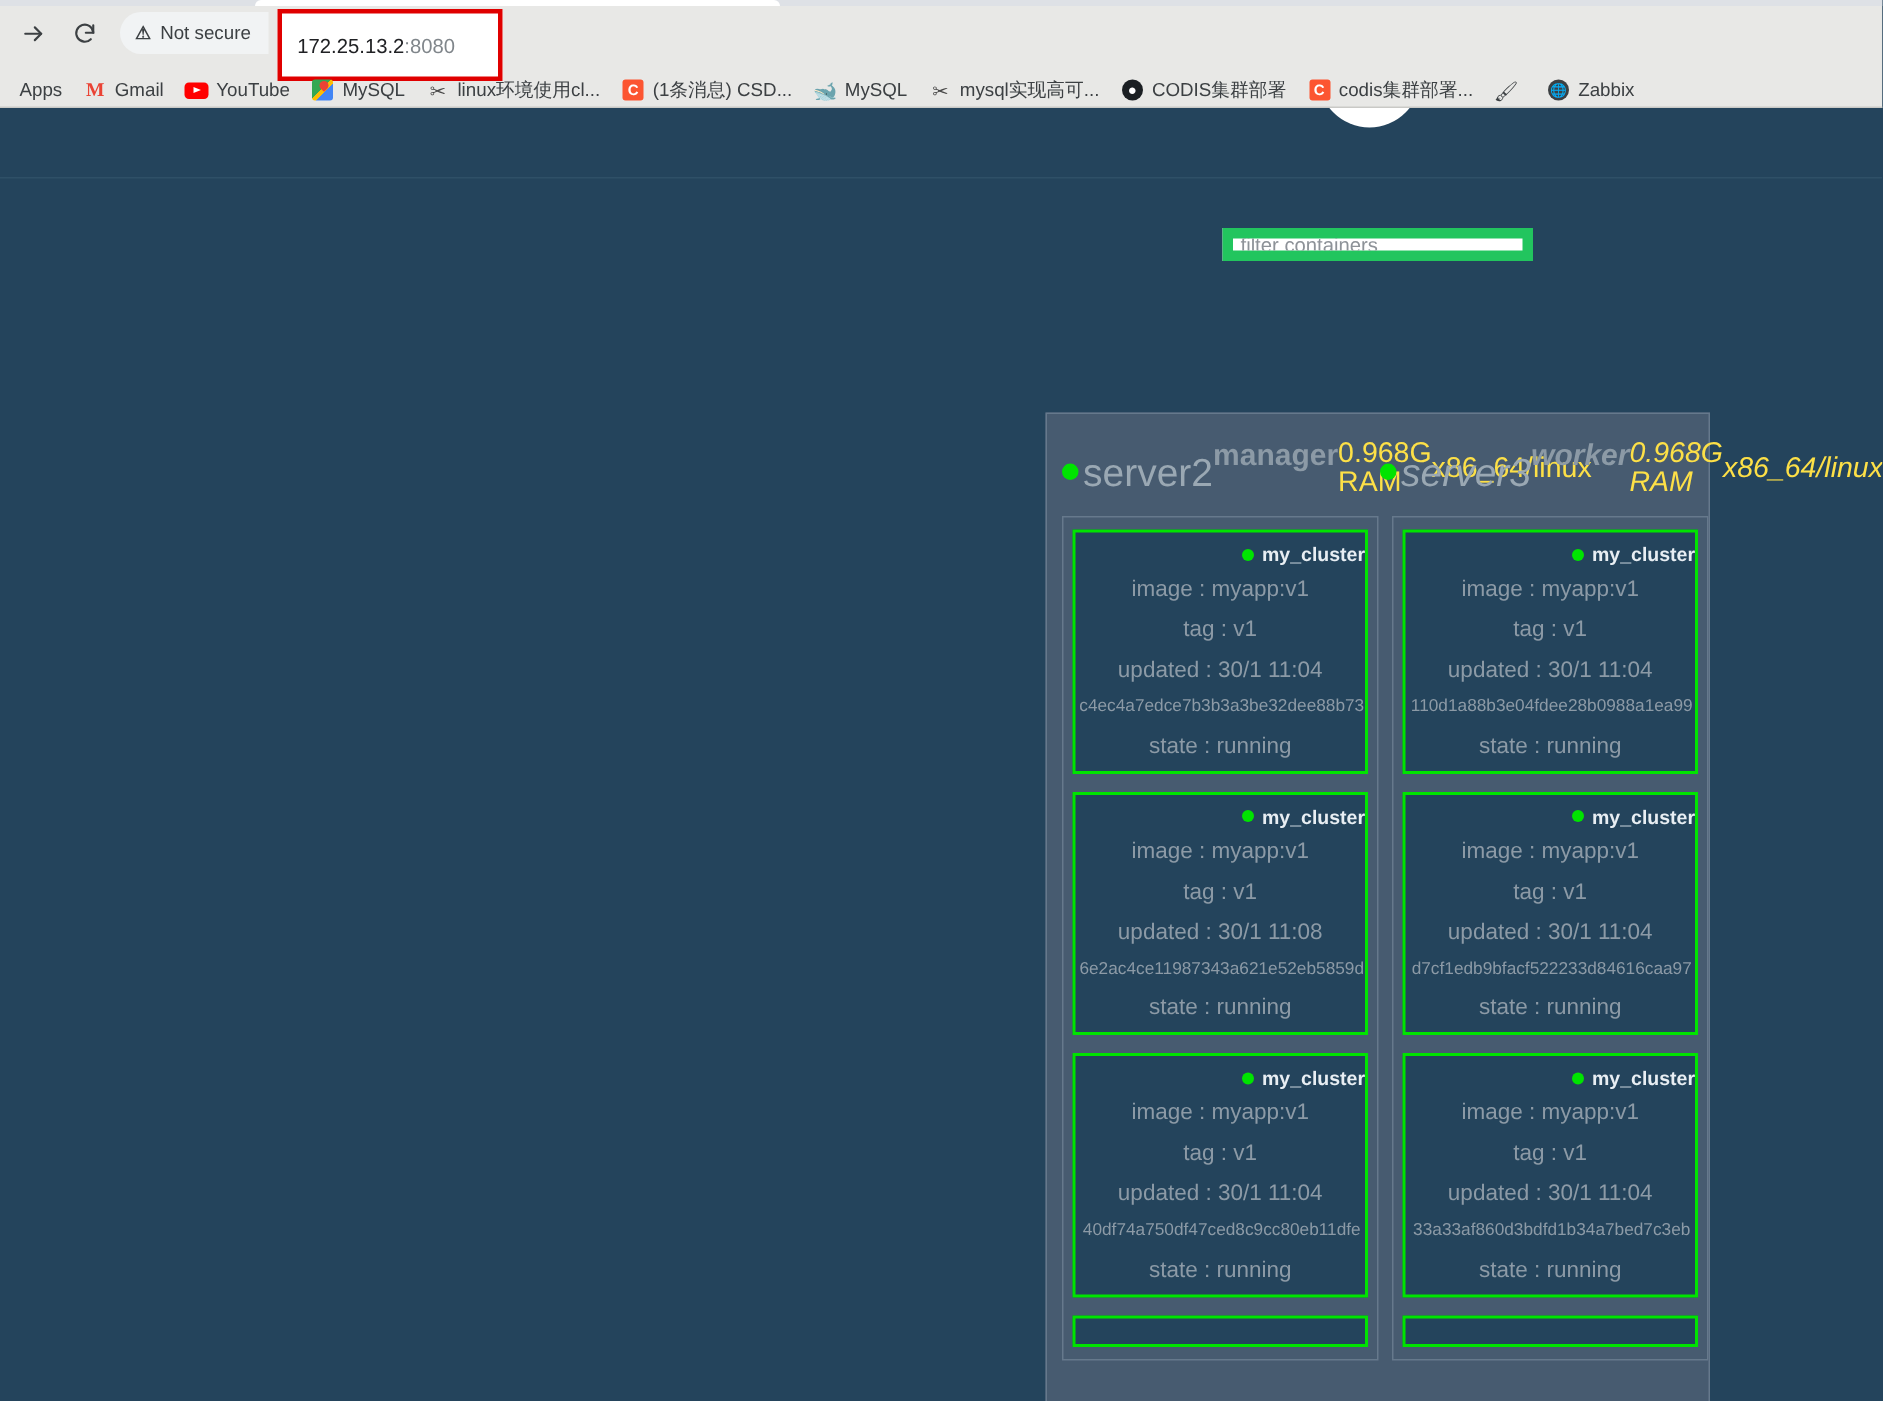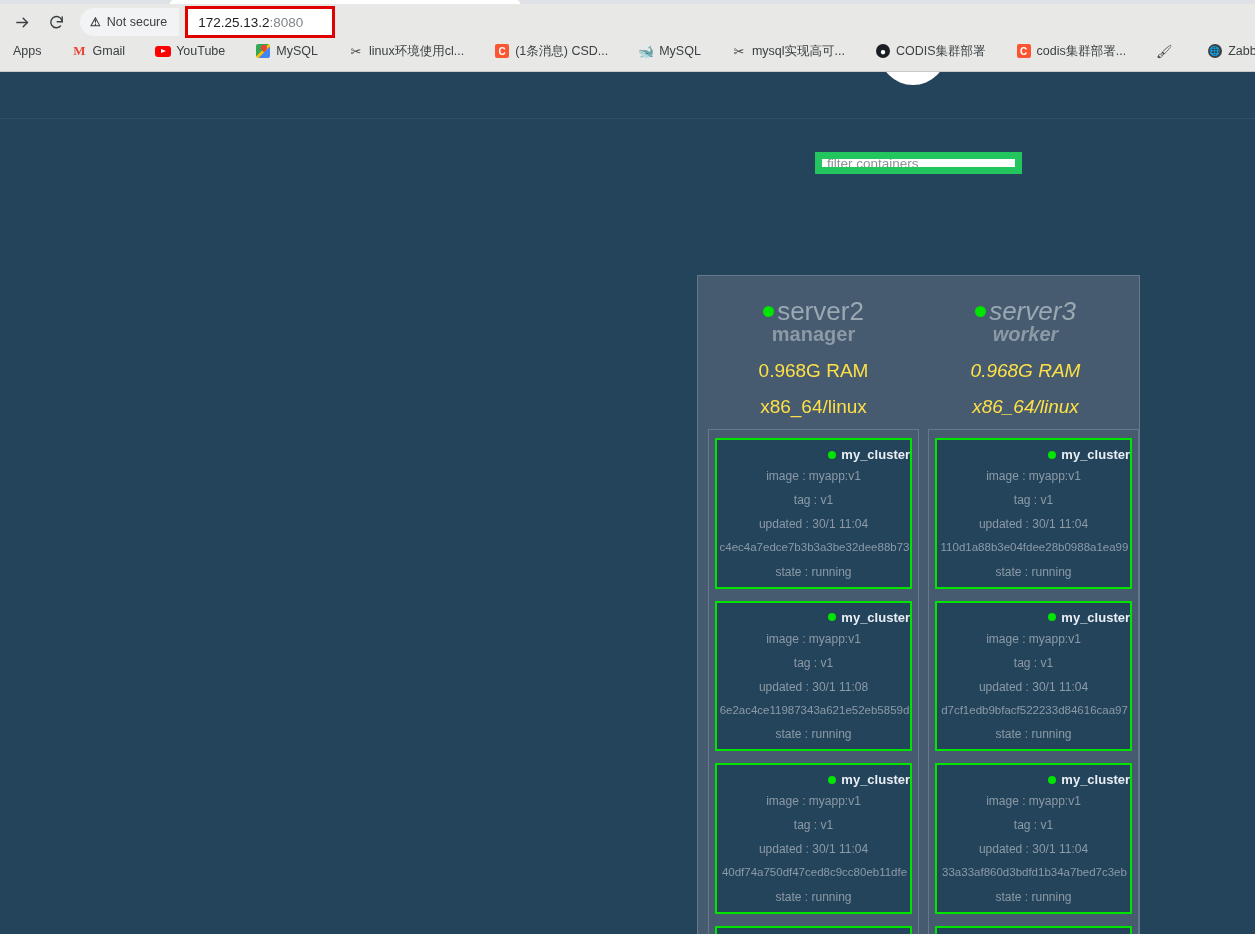--- a/index.html
+++ b/index.html
@@ -61,40 +61,40 @@
   #omnibox-wrap {
     position: relative;
     flex: 1 1 auto;
     height: 34px;
     display: flex;
     align-items: center;
   }
   #omnibox {
     position: absolute;
     left: 0; top: 1px;
-    width: 150px; height: 32px;
+    width: 150px; height: 48px;
     border: 3px solid #e00000;
     background: #ffffff;
     display: flex;
     align-items: center;
     padding-left: 10px;
     font-size: 13.5px;
     color: #202124;
     white-space: nowrap;
     overflow: hidden;
   }
   #omnibox .url-port { color: #80868b; text-align: center; }
 
   
   #bookmarks {
     height: 31px;
     display: flex;
-    align-items: flex-start;
+    align-items: flex-end;
     padding-left: 6px;
-    gap: 16px;
+    gap: 0px;
     font-size: 12.5px;
     color: #3c4043;
     overflow: hidden;
     white-space: nowrap;
   }
   .bm {
     display: flex; align-items: center; gap: 5px;
     padding: 3px 7px;
     border-radius: 4px;
     cursor: pointer;
@@ -202,21 +202,20 @@
     padding: 0 10px 10px 10px;
   }
   #nodes-row {
     display: flex;
     gap: 0px;
   }
   .node-col {
     width: 211px;
     flex: 0 0 211px;
     display: flex;
-    flex-direction: column;
     align-items: center;
   }
   .node-col + .node-col { margin-left: 1px; font-style: italic; }
   .node-name {
     margin-top: 22px;
     font-size: 26px;
     color: #9aa8b3;
     display: flex; align-items: center; gap: 3px;
     line-height: 1;
     font-weight: normal;
@@ -269,21 +268,21 @@
     color: #e8eef3;
     display: flex;
     align-items: center;
     justify-content: flex-end;
     gap: 5px;
     line-height: 1;
     margin-bottom: 9px;
   }
   .card-title .status-dot { width: 8px; height: 8px; }
   .card-line {
-    font-size: 12px;
+    font-size: 15px;
     color: #8c9aa6;
     line-height: 1;
     margin-bottom: 12px;
     white-space: nowrap;
   }
   .card-line:last-child { margin-bottom: 0; }
   .card-hash {
     font-size: 11.5px;
     color: #8c9aa6;
     line-height: 1;

